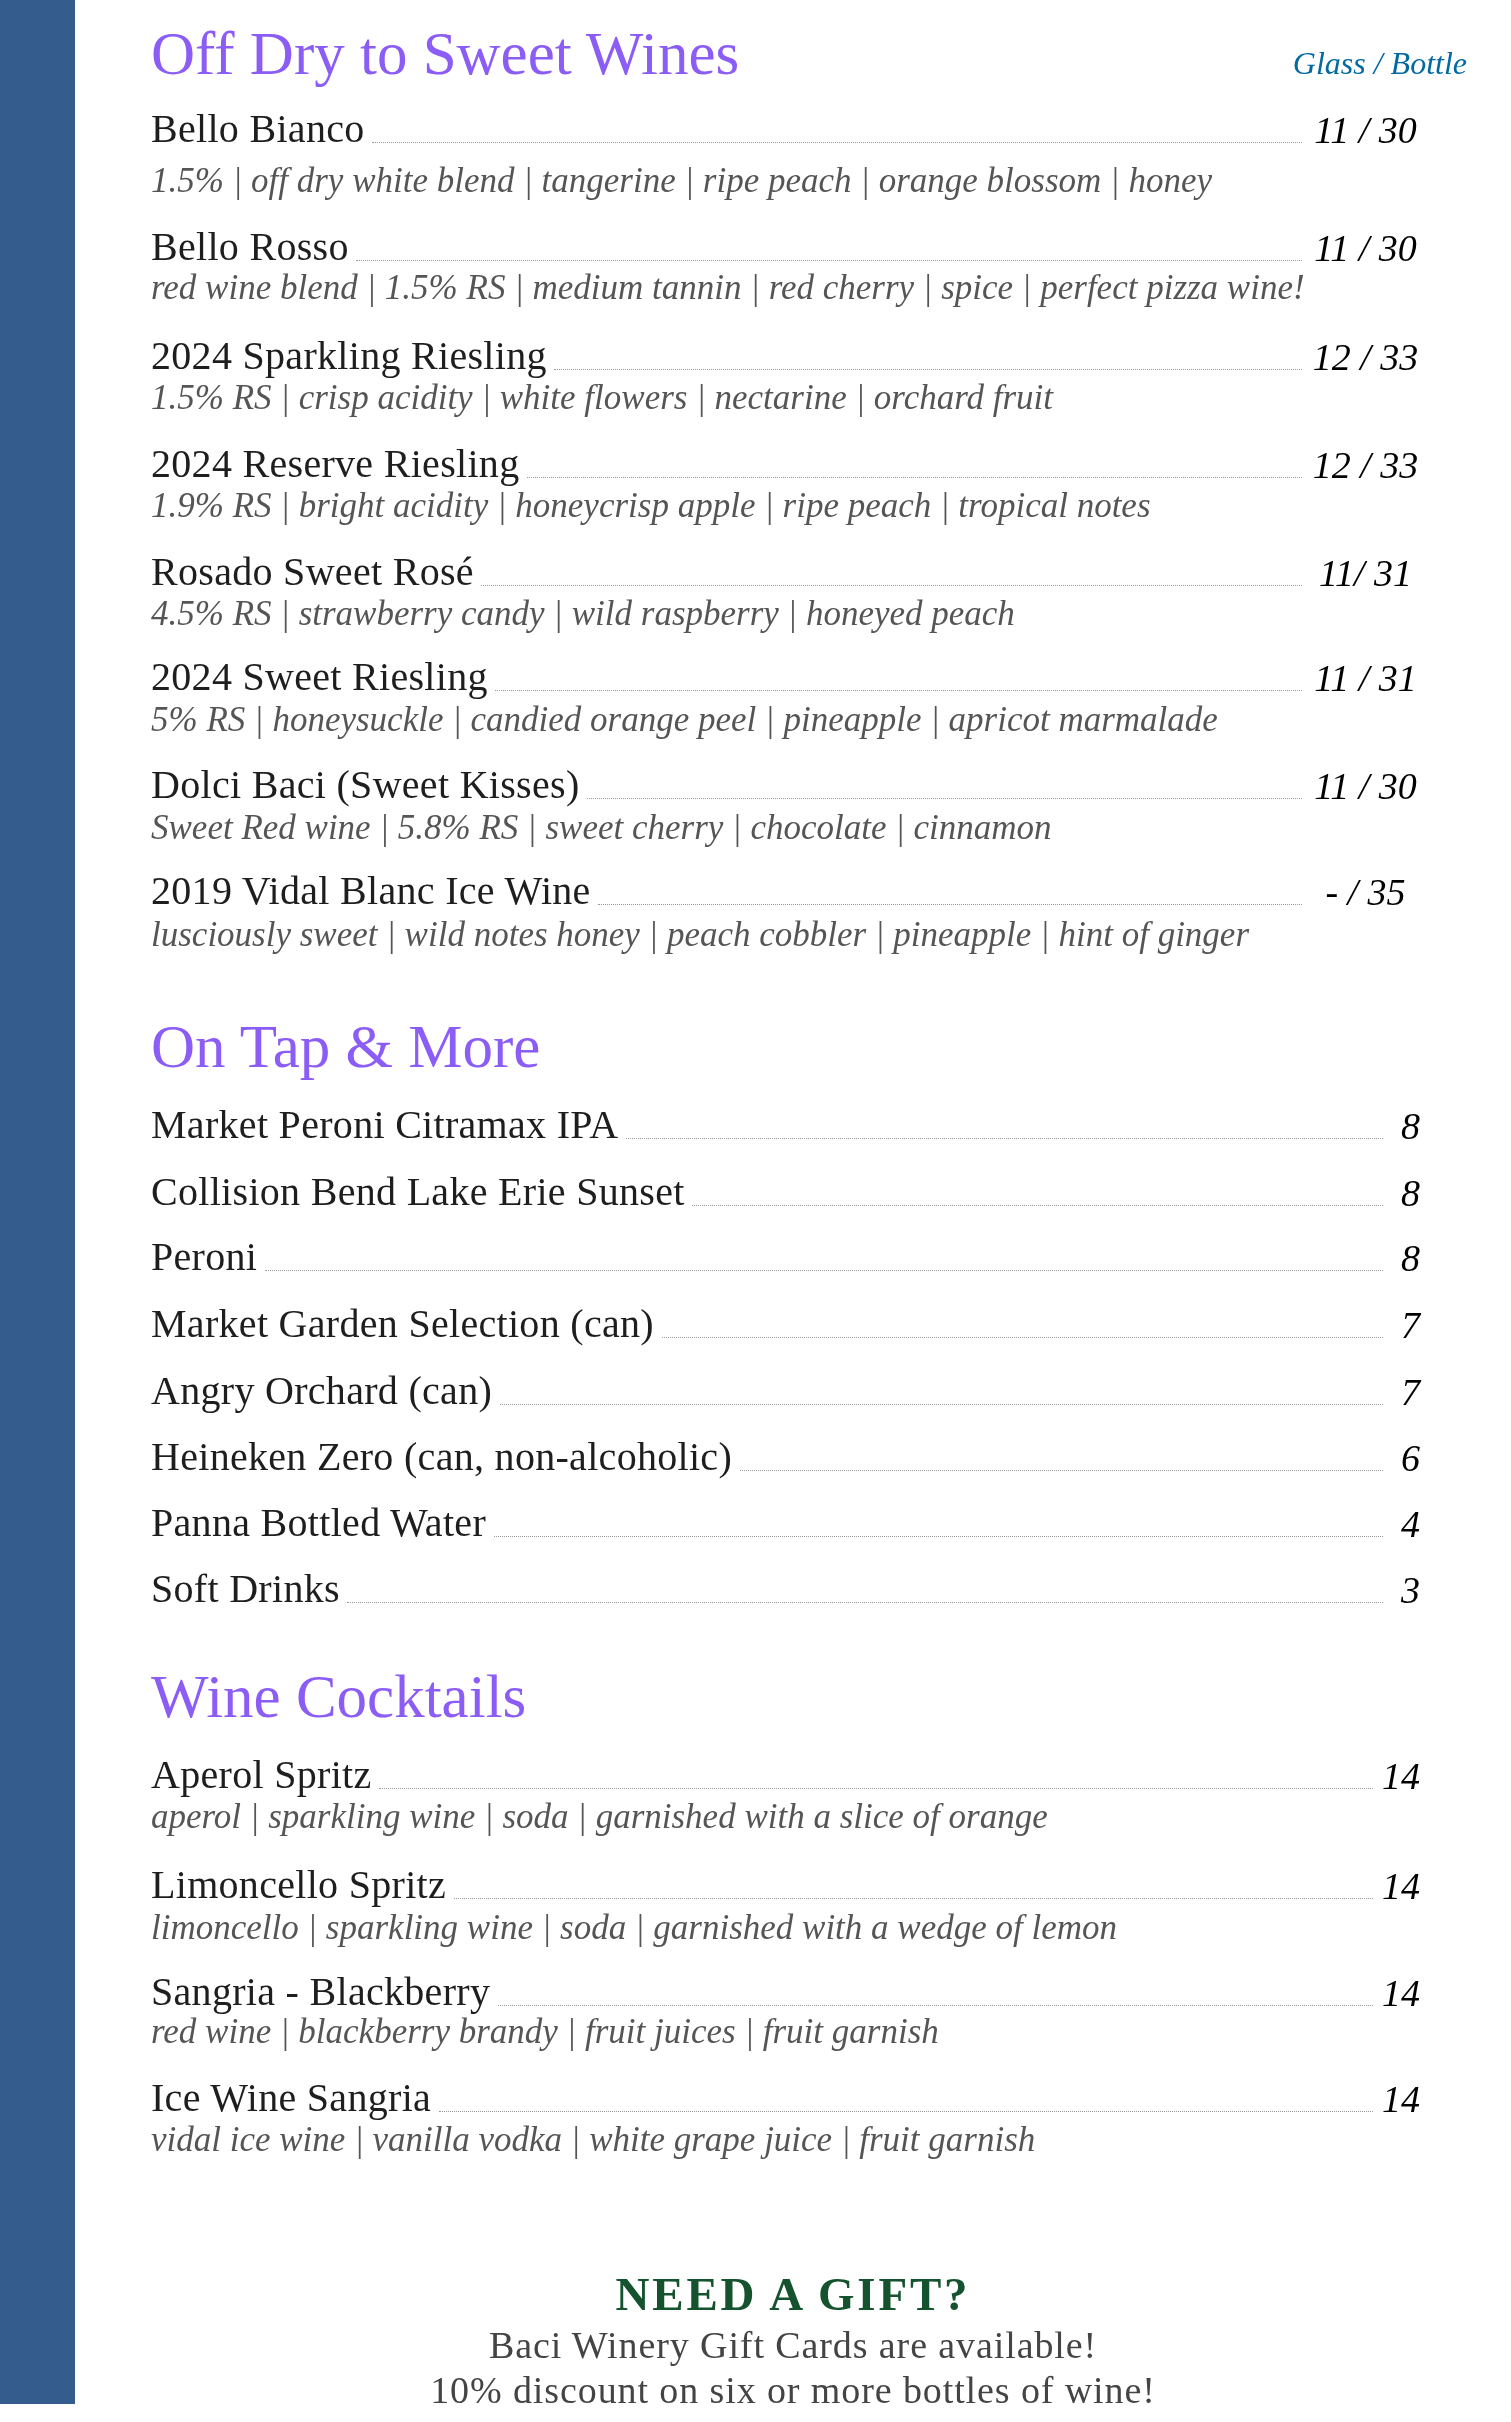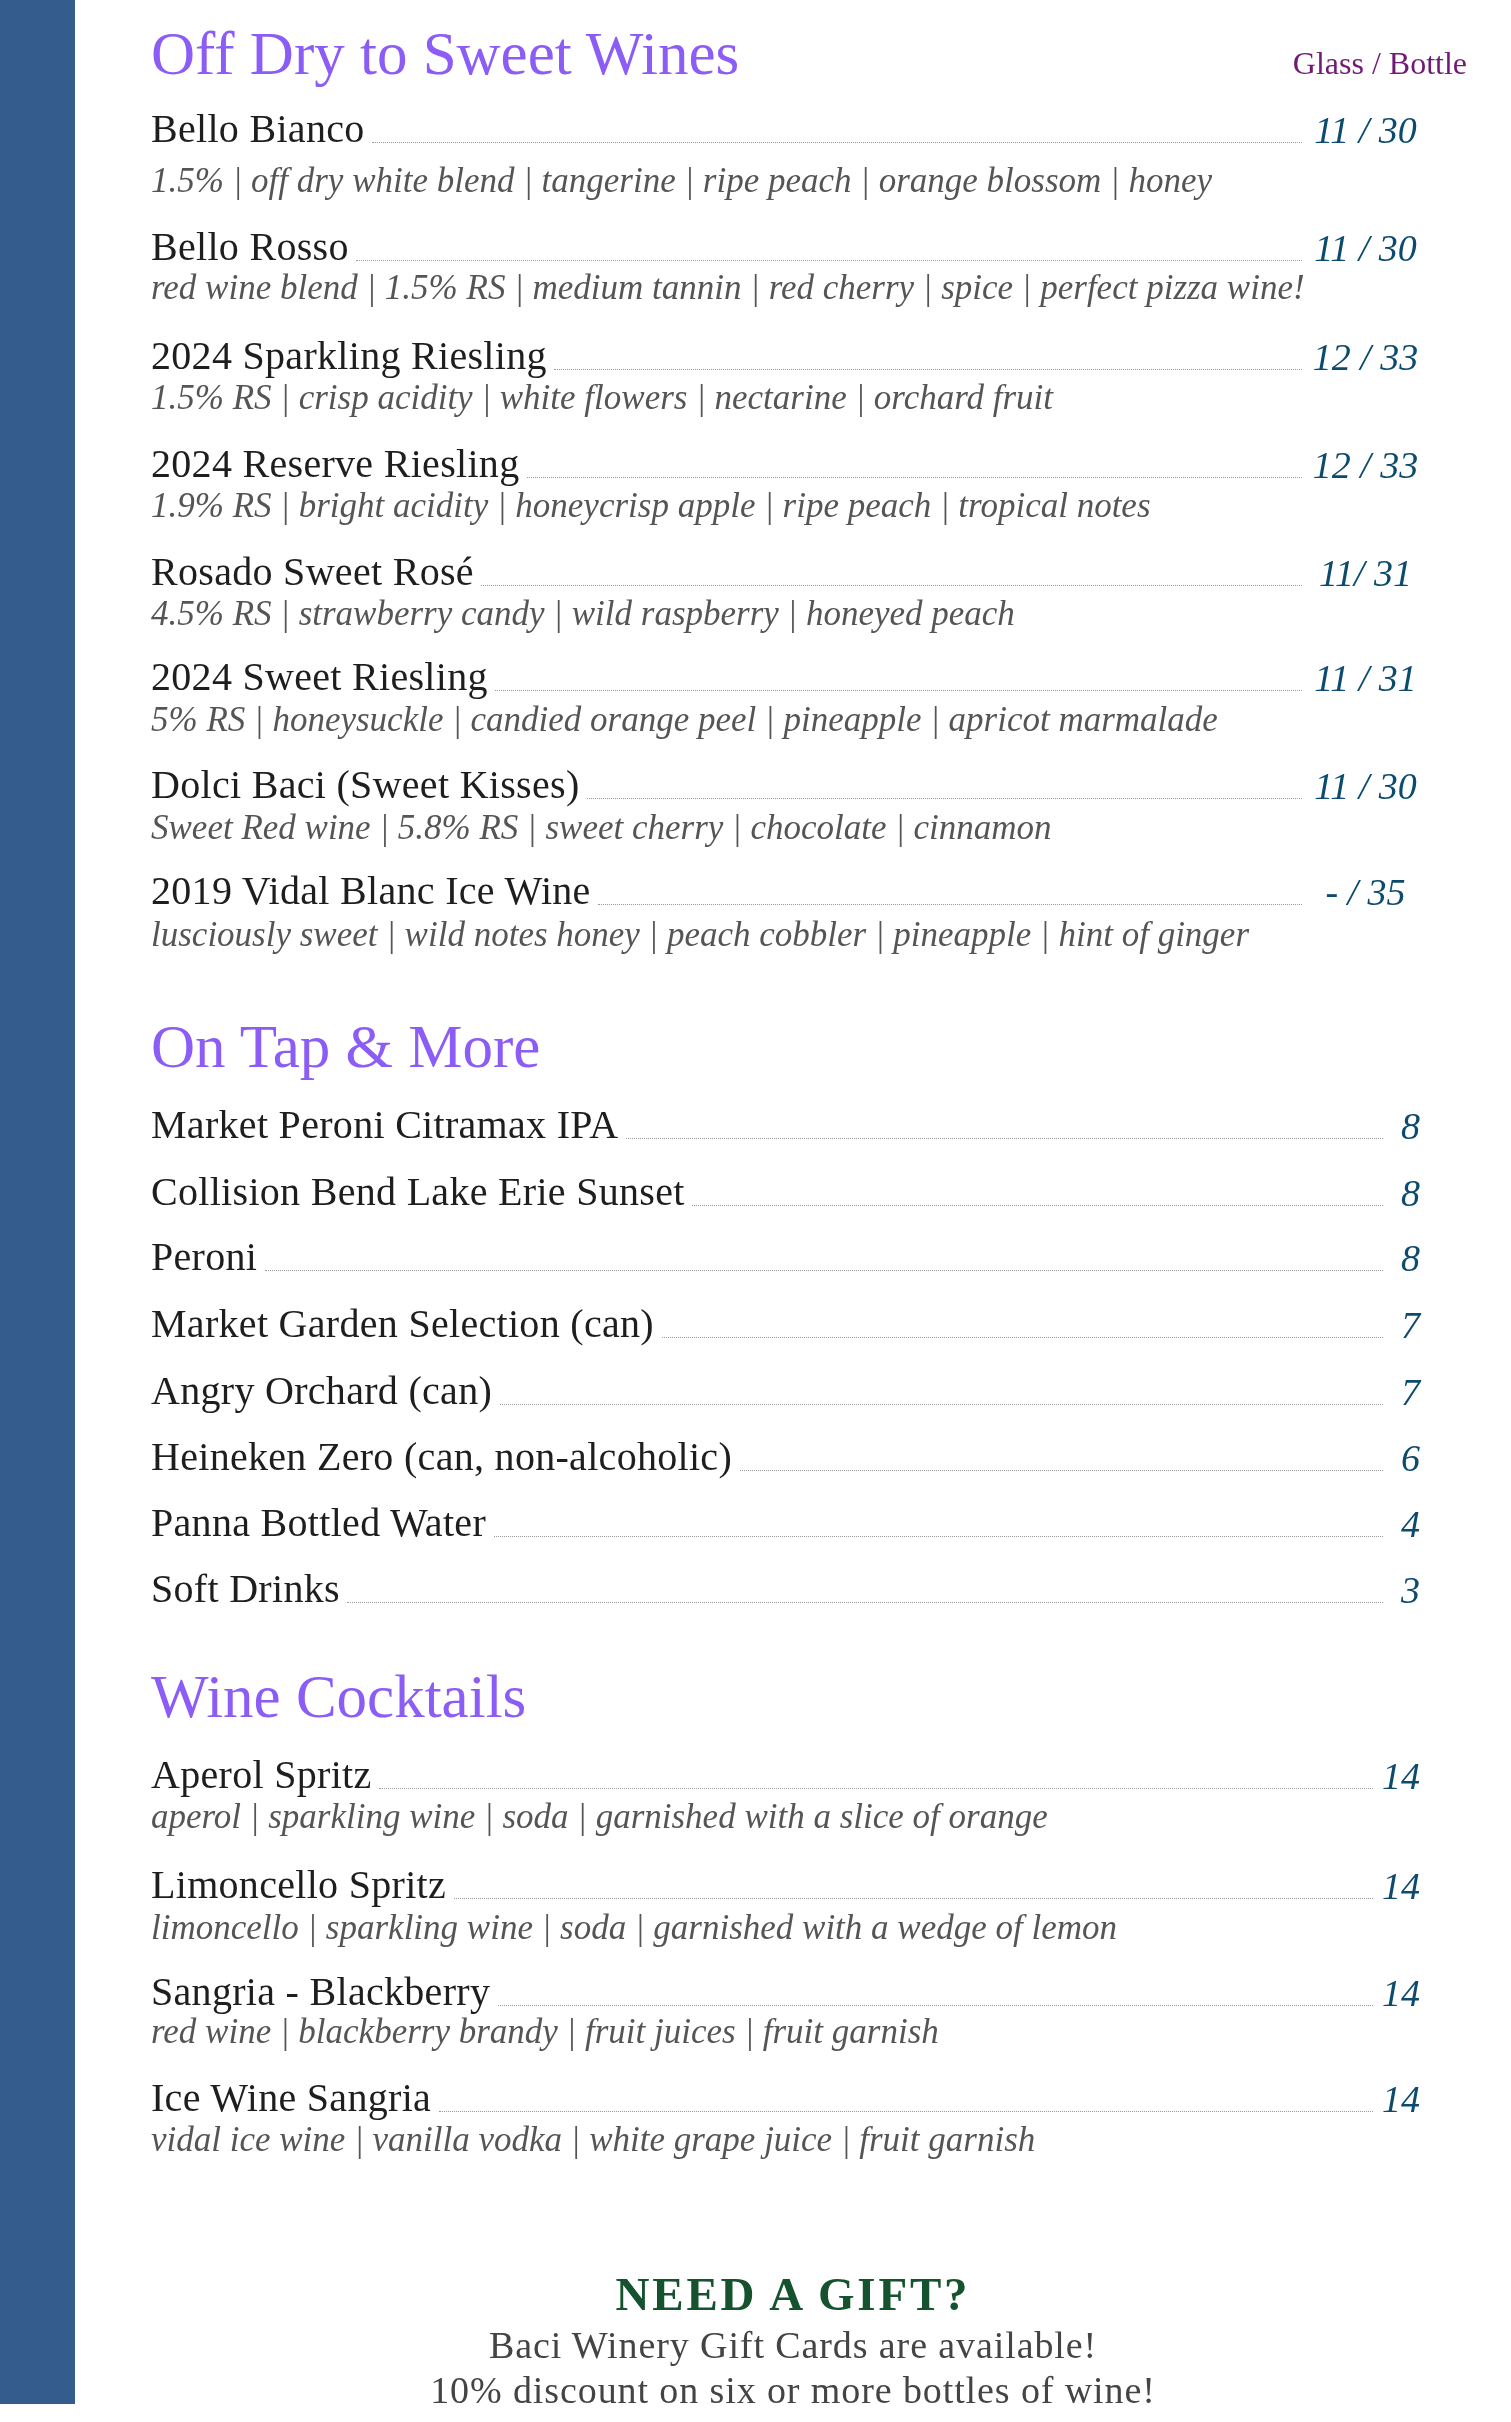--- a/index.html
+++ b/index.html
@@ -12,39 +12,39 @@
   .sidebar {
     position: absolute; left: 0; top: 0; width: 75px; height: 2404px;
     background: #345d8d;
   }
   .abs { position: absolute; white-space: nowrap; }
   .section-title {
     font-family: "Liberation Serif", "DejaVu Serif", serif;
     font-size: 61px; line-height: 1; color: #8b5cf6; left: 151px;
   }
   .col-header {
-    font-family: "Liberation Serif", serif; 
-    font-size: 32px; color: #701a75; right: 44px; line-height: 1;
+    font-family: "Liberation Serif", serif; font-style: italic;
+    font-size: 32px; color: #0369a1; right: 44px; line-height: 1;
   }
   .row {
     position: absolute; left: 151px; width: 1269px; height: 47px;
     display: flex; align-items: flex-end;
   }
   .row .name {
     font-family: "Liberation Serif", "DejaVu Serif", serif;
     font-size: 40px; line-height: 1; color: #1e1e1e; white-space: nowrap;
     letter-spacing: 0.3px;
   }
   .row .leader {
     flex: 1 1 auto; margin: 0 9.5px 5.7px 7.6px;
     border-bottom: 1.9px dotted #9a9a9a; height: 0;
   }
   .row .price {
     font-family: "Liberation Serif", serif; font-style: italic;
-    font-size: 38px; line-height: 1; color: #0c4a6e; white-space: nowrap;
+    font-size: 38px; line-height: 1; color: #000000; white-space: nowrap;
     min-width: 28px; text-align: right;
   }
   .row.wine .price { width: 109px; text-align: center; }
   .row.cocktail .price { width: 38px; }
   .desc {
     position: absolute; left: 151px;
     font-family: "Liberation Serif", serif; font-style: italic;
     font-size: 35px; line-height: 1; color: #555555; white-space: nowrap;
   }
   .footer-head {

